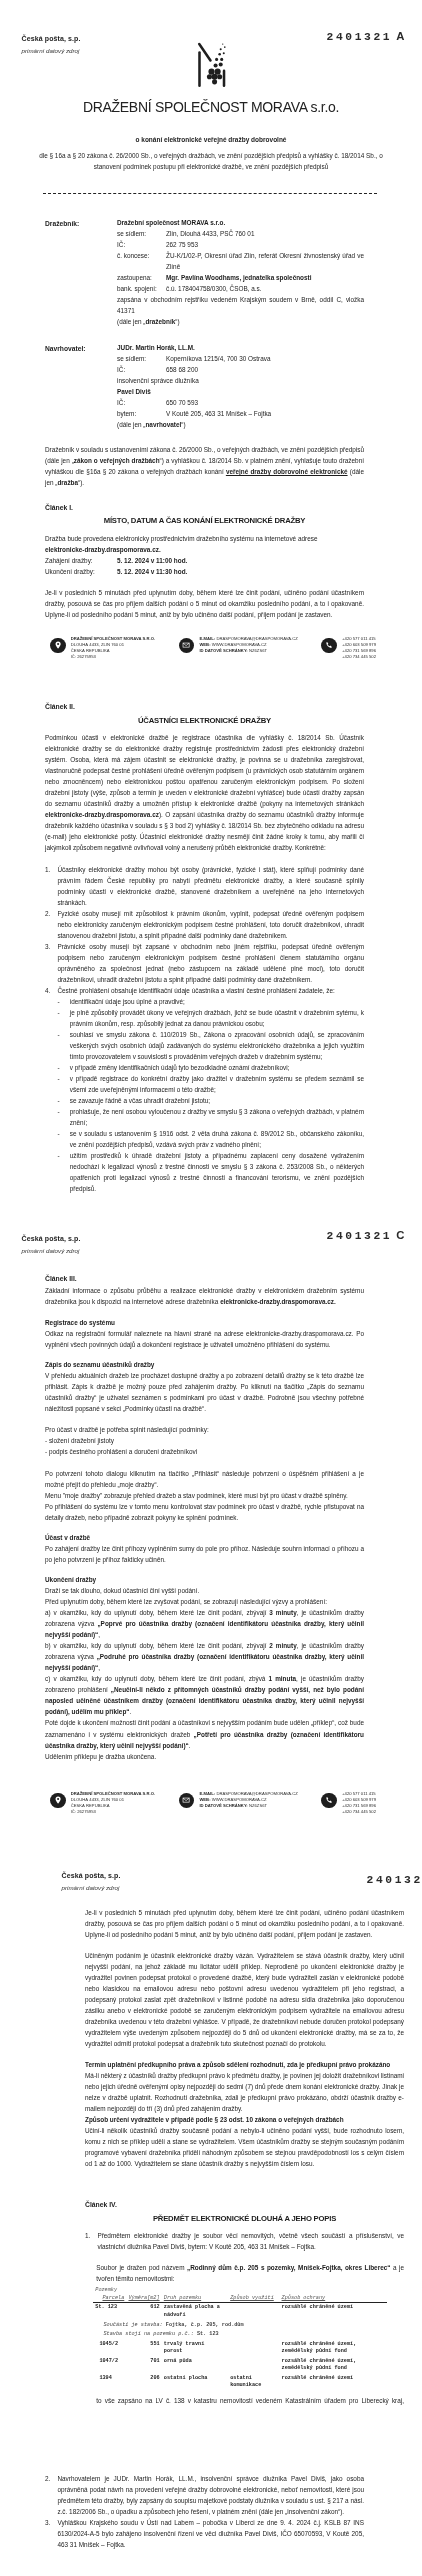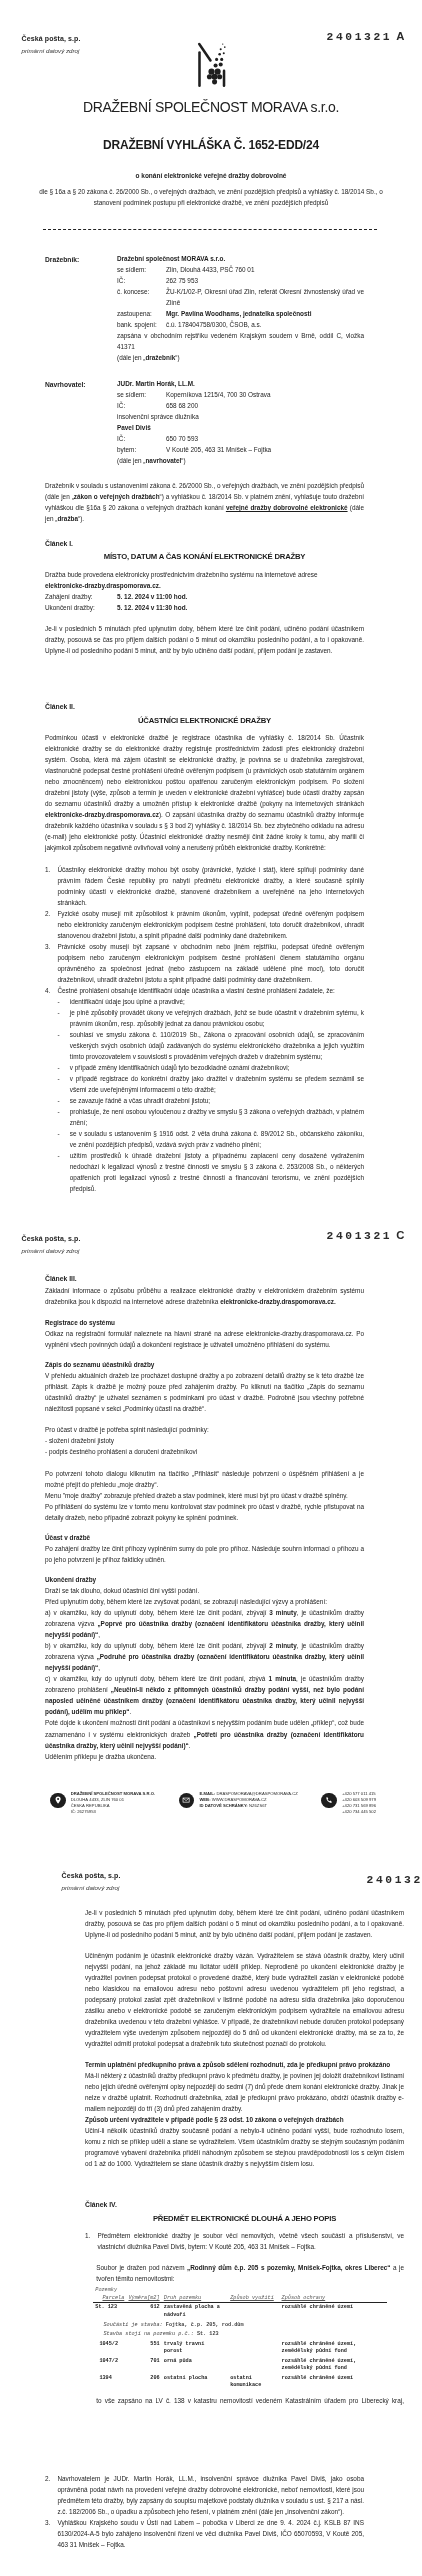--- a/index.html
+++ b/index.html
@@ -81,21 +81,20 @@
         <circle cx="60" cy="36" r="3" fill="#1f1f1f"></circle>
       <circle cx="50" cy="36" r="3" fill="#1f1f1f"></circle>
         <circle cx="56" cy="26" r="2.5" fill="#1f1f1f"></circle>
         <circle cx="64" cy="24" r="2" fill="#1f1f1f"></circle>
       <circle cx="58" cy="16" r="2" fill="#1f1f1f"></circle>
         <circle cx="66" cy="12" r="1.5" fill="#1f1f1f"></circle>
         <circle cx="62" cy="6" r="1.3" fill="#1f1f1f"></circle>
     </svg>
   </div>
   <div class="company">DRAŽEBNÍ SPOLEČNOST MORAVA s.r.o.</div>
-  <div class="vyhl">DRAŽEBNÍ VYHLÁŠKA Č. 1652-EDD/24</div>
   <div class="sub">o konání elektronické veřejné dražby dobrovolné</div>
   <div class="law">dle § 16a a § 20 zákona č. 26/2000 Sb., o veřejných dražbách, ve znění pozdějších předpisů a vyhlášky č. 18/2014 Sb., o stanovení podmínek postupu při elektronické dražbě, ve znění pozdějších předpisů</div>
   <div class="rule"></div>
 
   <div class="body">
     <div class="party">
       <div class="lbl">Dražebník:</div>
       <div class="val">
         <div class="b">Dražební společnost MORAVA s.r.o.</div>
         <div class="kv">

